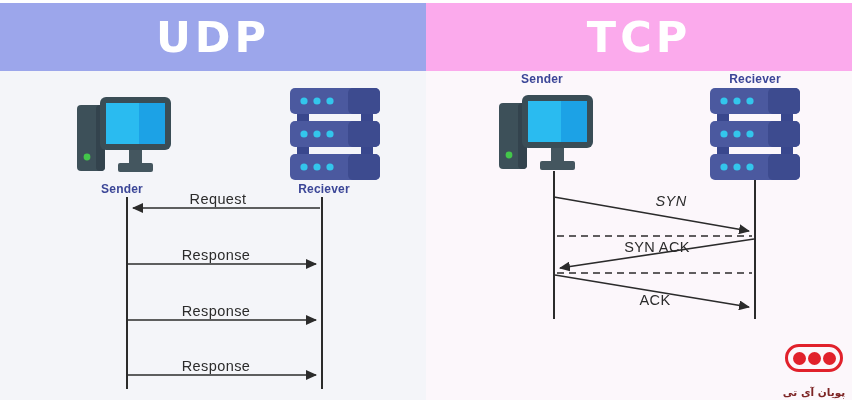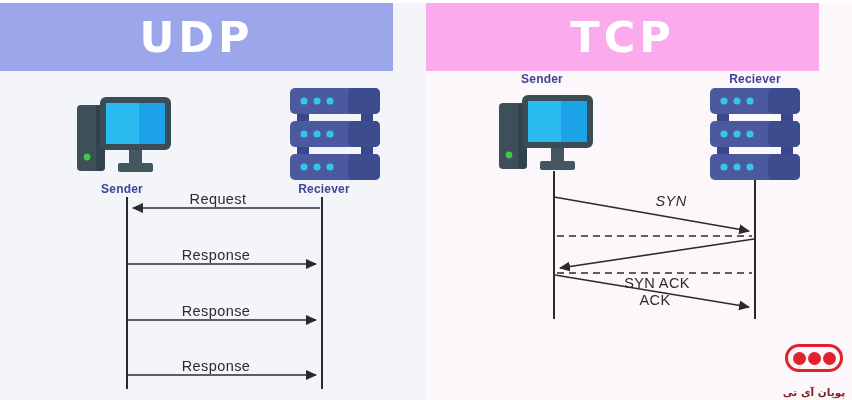--- a/index.html
+++ b/index.html
@@ -4,21 +4,21 @@
 <style>
   html,body{margin:0;padding:0;background:#ffffff;}
   #stage{
     position:relative;width:852px;height:400px;overflow:hidden;
     font-family:"Liberation Sans",sans-serif;background:#ffffff;
   }
   .half{position:absolute;top:0;height:400px;width:426px;}
   #udp-half{left:0;background:#F4F5F9;}
   #tcp-half{left:426px;background:#FCF7FB;}
   .top-strip{position:absolute;left:0;top:0;width:852px;height:3px;background:#ffffff;z-index:5;}
-  .band{position:absolute;top:3px;height:68px;width:393px;display:flex;align-items:center;justify-content:center;z-index:4;}
+  .band{position:absolute;top:3px;height:68px;width:426px;display:flex;align-items:center;justify-content:center;z-index:4;}
   #udp-band{left:0;background:#9CA6EB;}
   #tcp-band{left:426px;background:#FBAAEC;}
   .band-title{
     color:#ffffff;font-size:43px;font-weight:800;letter-spacing:4px;
     font-family:"DejaVu Sans","Liberation Sans",sans-serif;
   }
   .node-label{
     position:absolute;transform:translateX(-50%);
     color:#3B4697;font-weight:700;font-size:12px;letter-spacing:.2px;white-space:nowrap;z-index:3;
   }
@@ -142,21 +142,21 @@
   <div class="node-label" style="left:122px;top:182px;">Sender</div>
   <div class="node-label" style="left:324px;top:182px;">Reciever</div>
   <div class="node-label" style="left:542px;top:72px;">Sender</div>
   <div class="node-label" style="left:755px;top:72px;">Reciever</div>
 
   <div class="msg-label" style="left:218px;top:191px;">Request</div>
   <div class="msg-label" style="left:216px;top:247px;">Response</div>
   <div class="msg-label" style="left:216px;top:303px;">Response</div>
   <div class="msg-label" style="left:216px;top:358px;">Response</div>
   <div class="msg-label" style="left:671px;top:193px;font-style:italic;">SYN</div>
-  <div class="msg-label" style="left:657px;top:239px;margin-top:36px;">SYN ACK</div>
+  <div class="msg-label" style="left:657px;top:239px;">SYN ACK</div>
   <div class="msg-label" style="left:655px;top:292px;">ACK</div>
 
   <svg id="arrow-layer">
     <defs>
       <marker id="arr" markerUnits="userSpaceOnUse" markerWidth="12" markerHeight="10" refX="10" refY="5" orient="auto">
         <path d="M0,0 L11,5 L0,10 Z" fill="#2B2B2B"></path>
       </marker>
     </defs>
     <g stroke="#2B2B2B" fill="none">
       <line x1="127" y1="197" x2="127" y2="389" stroke-width="2"></line>

